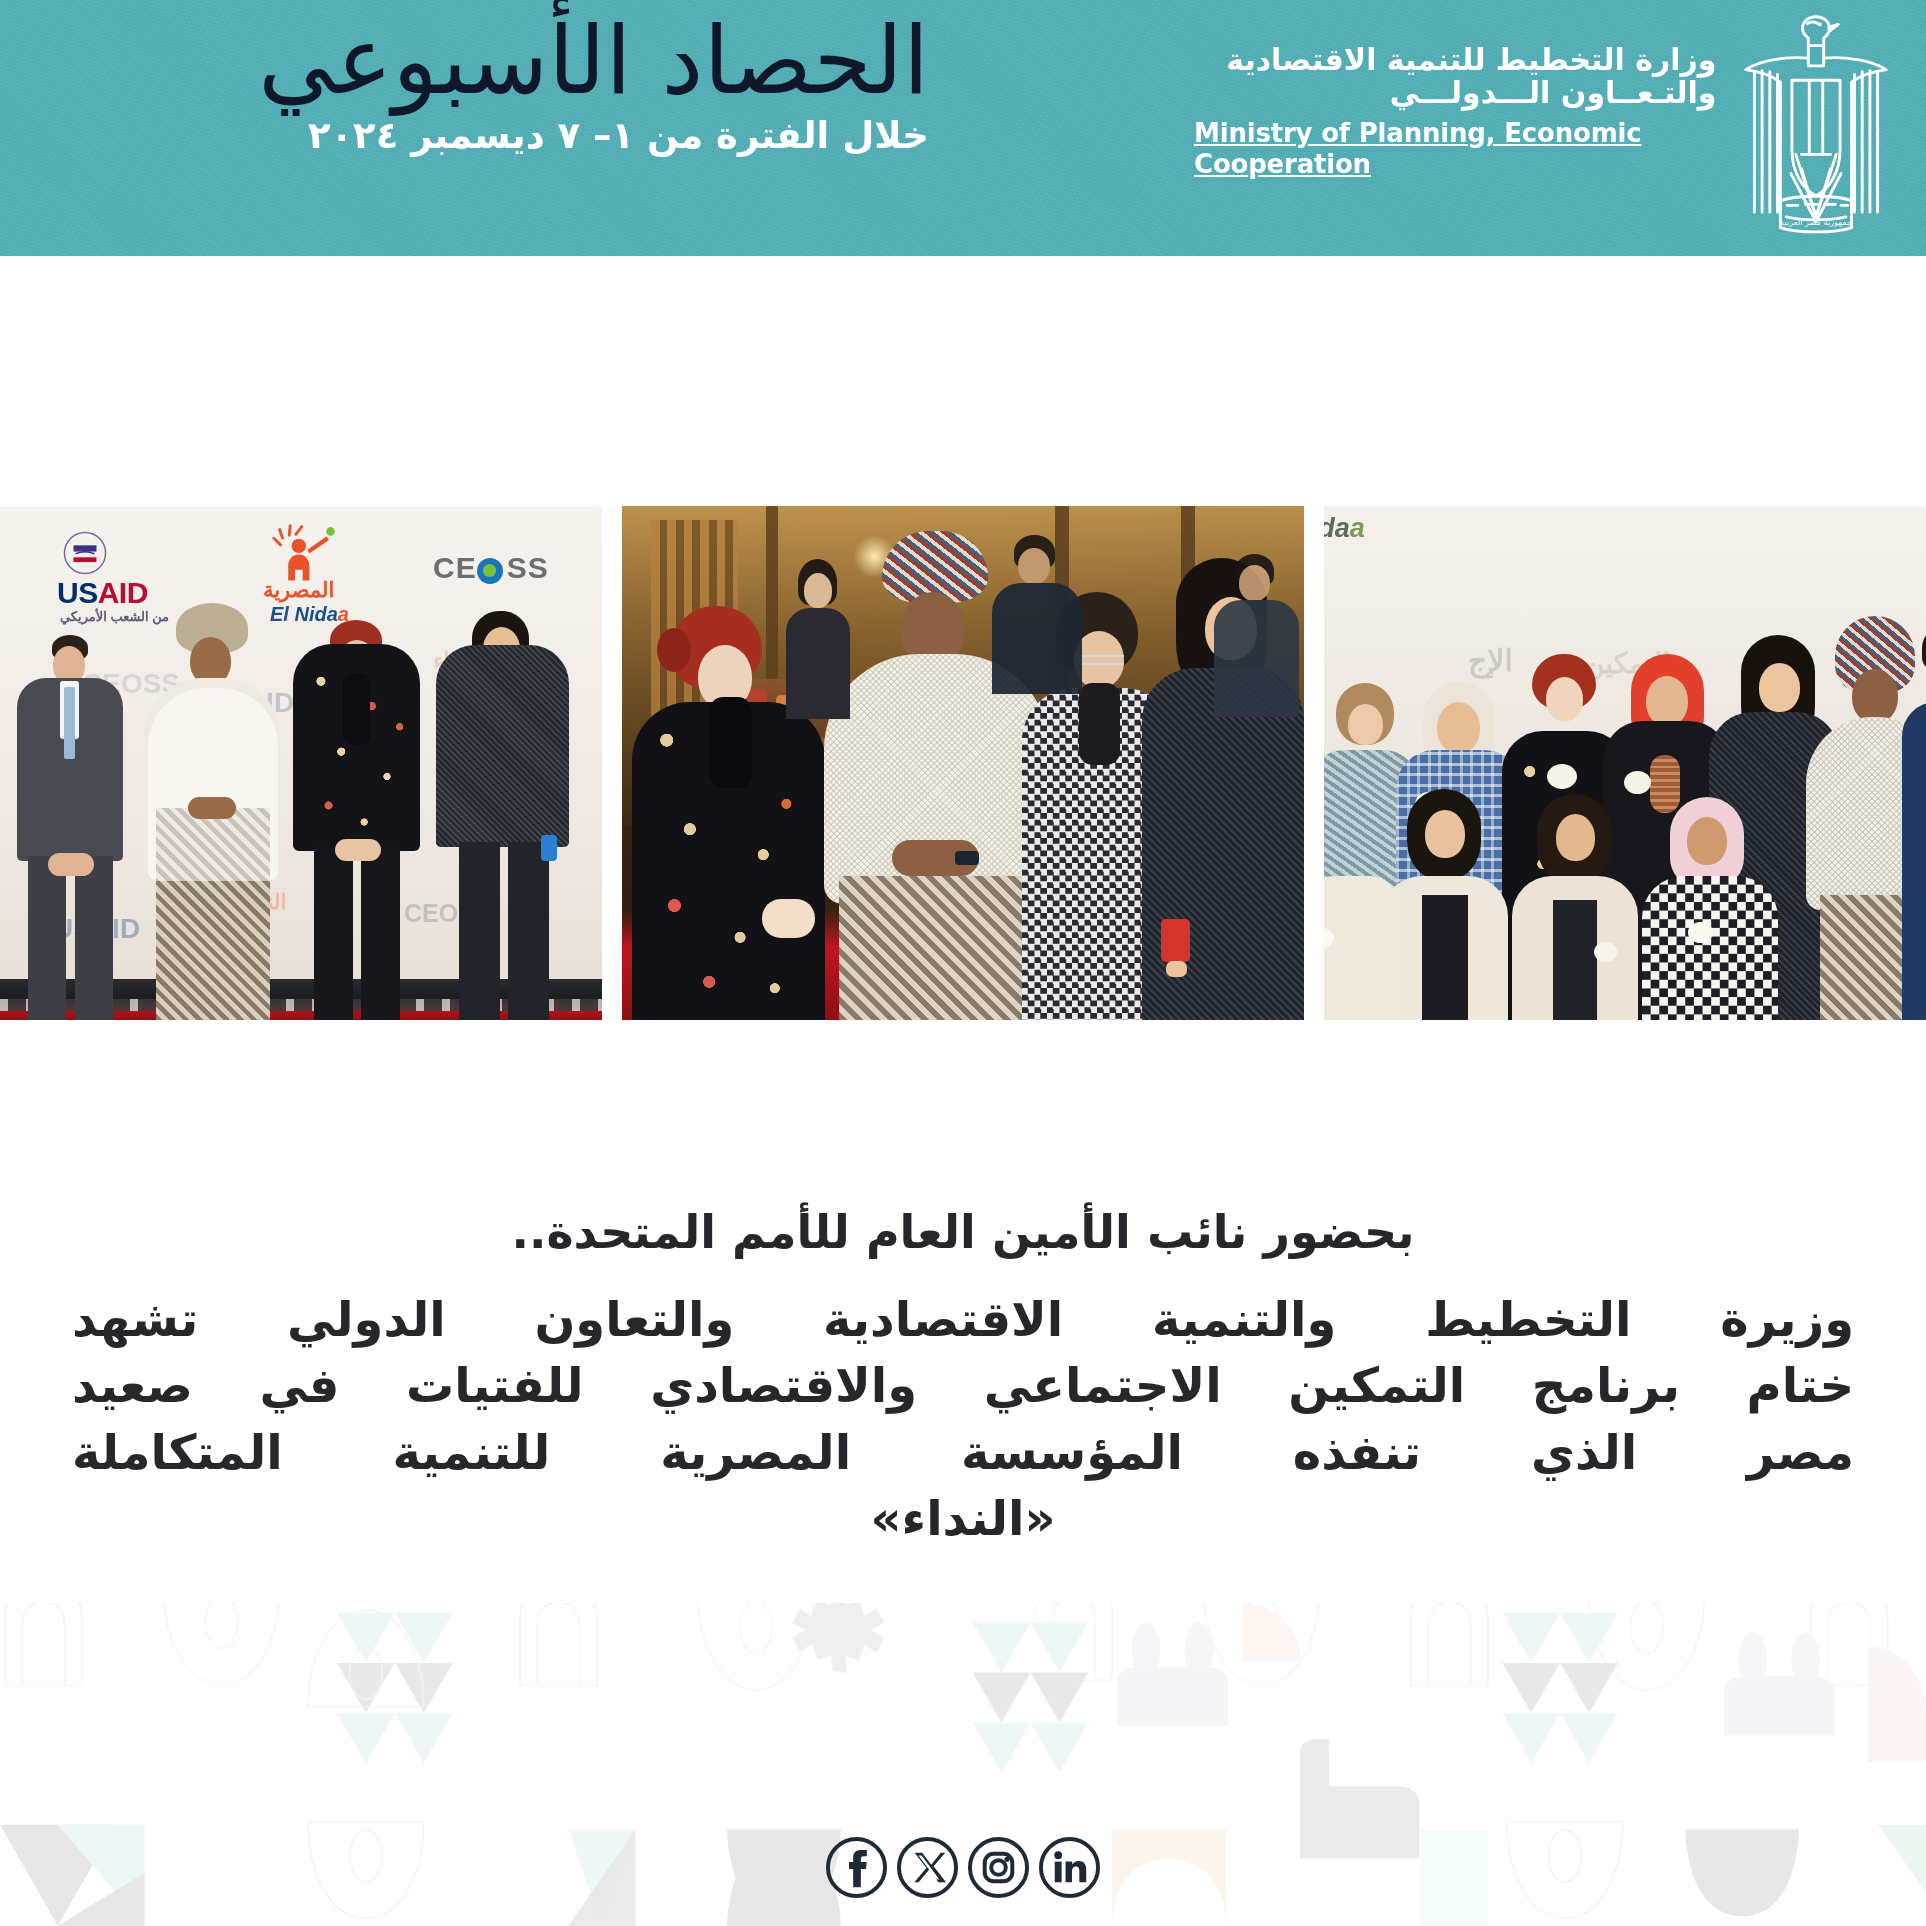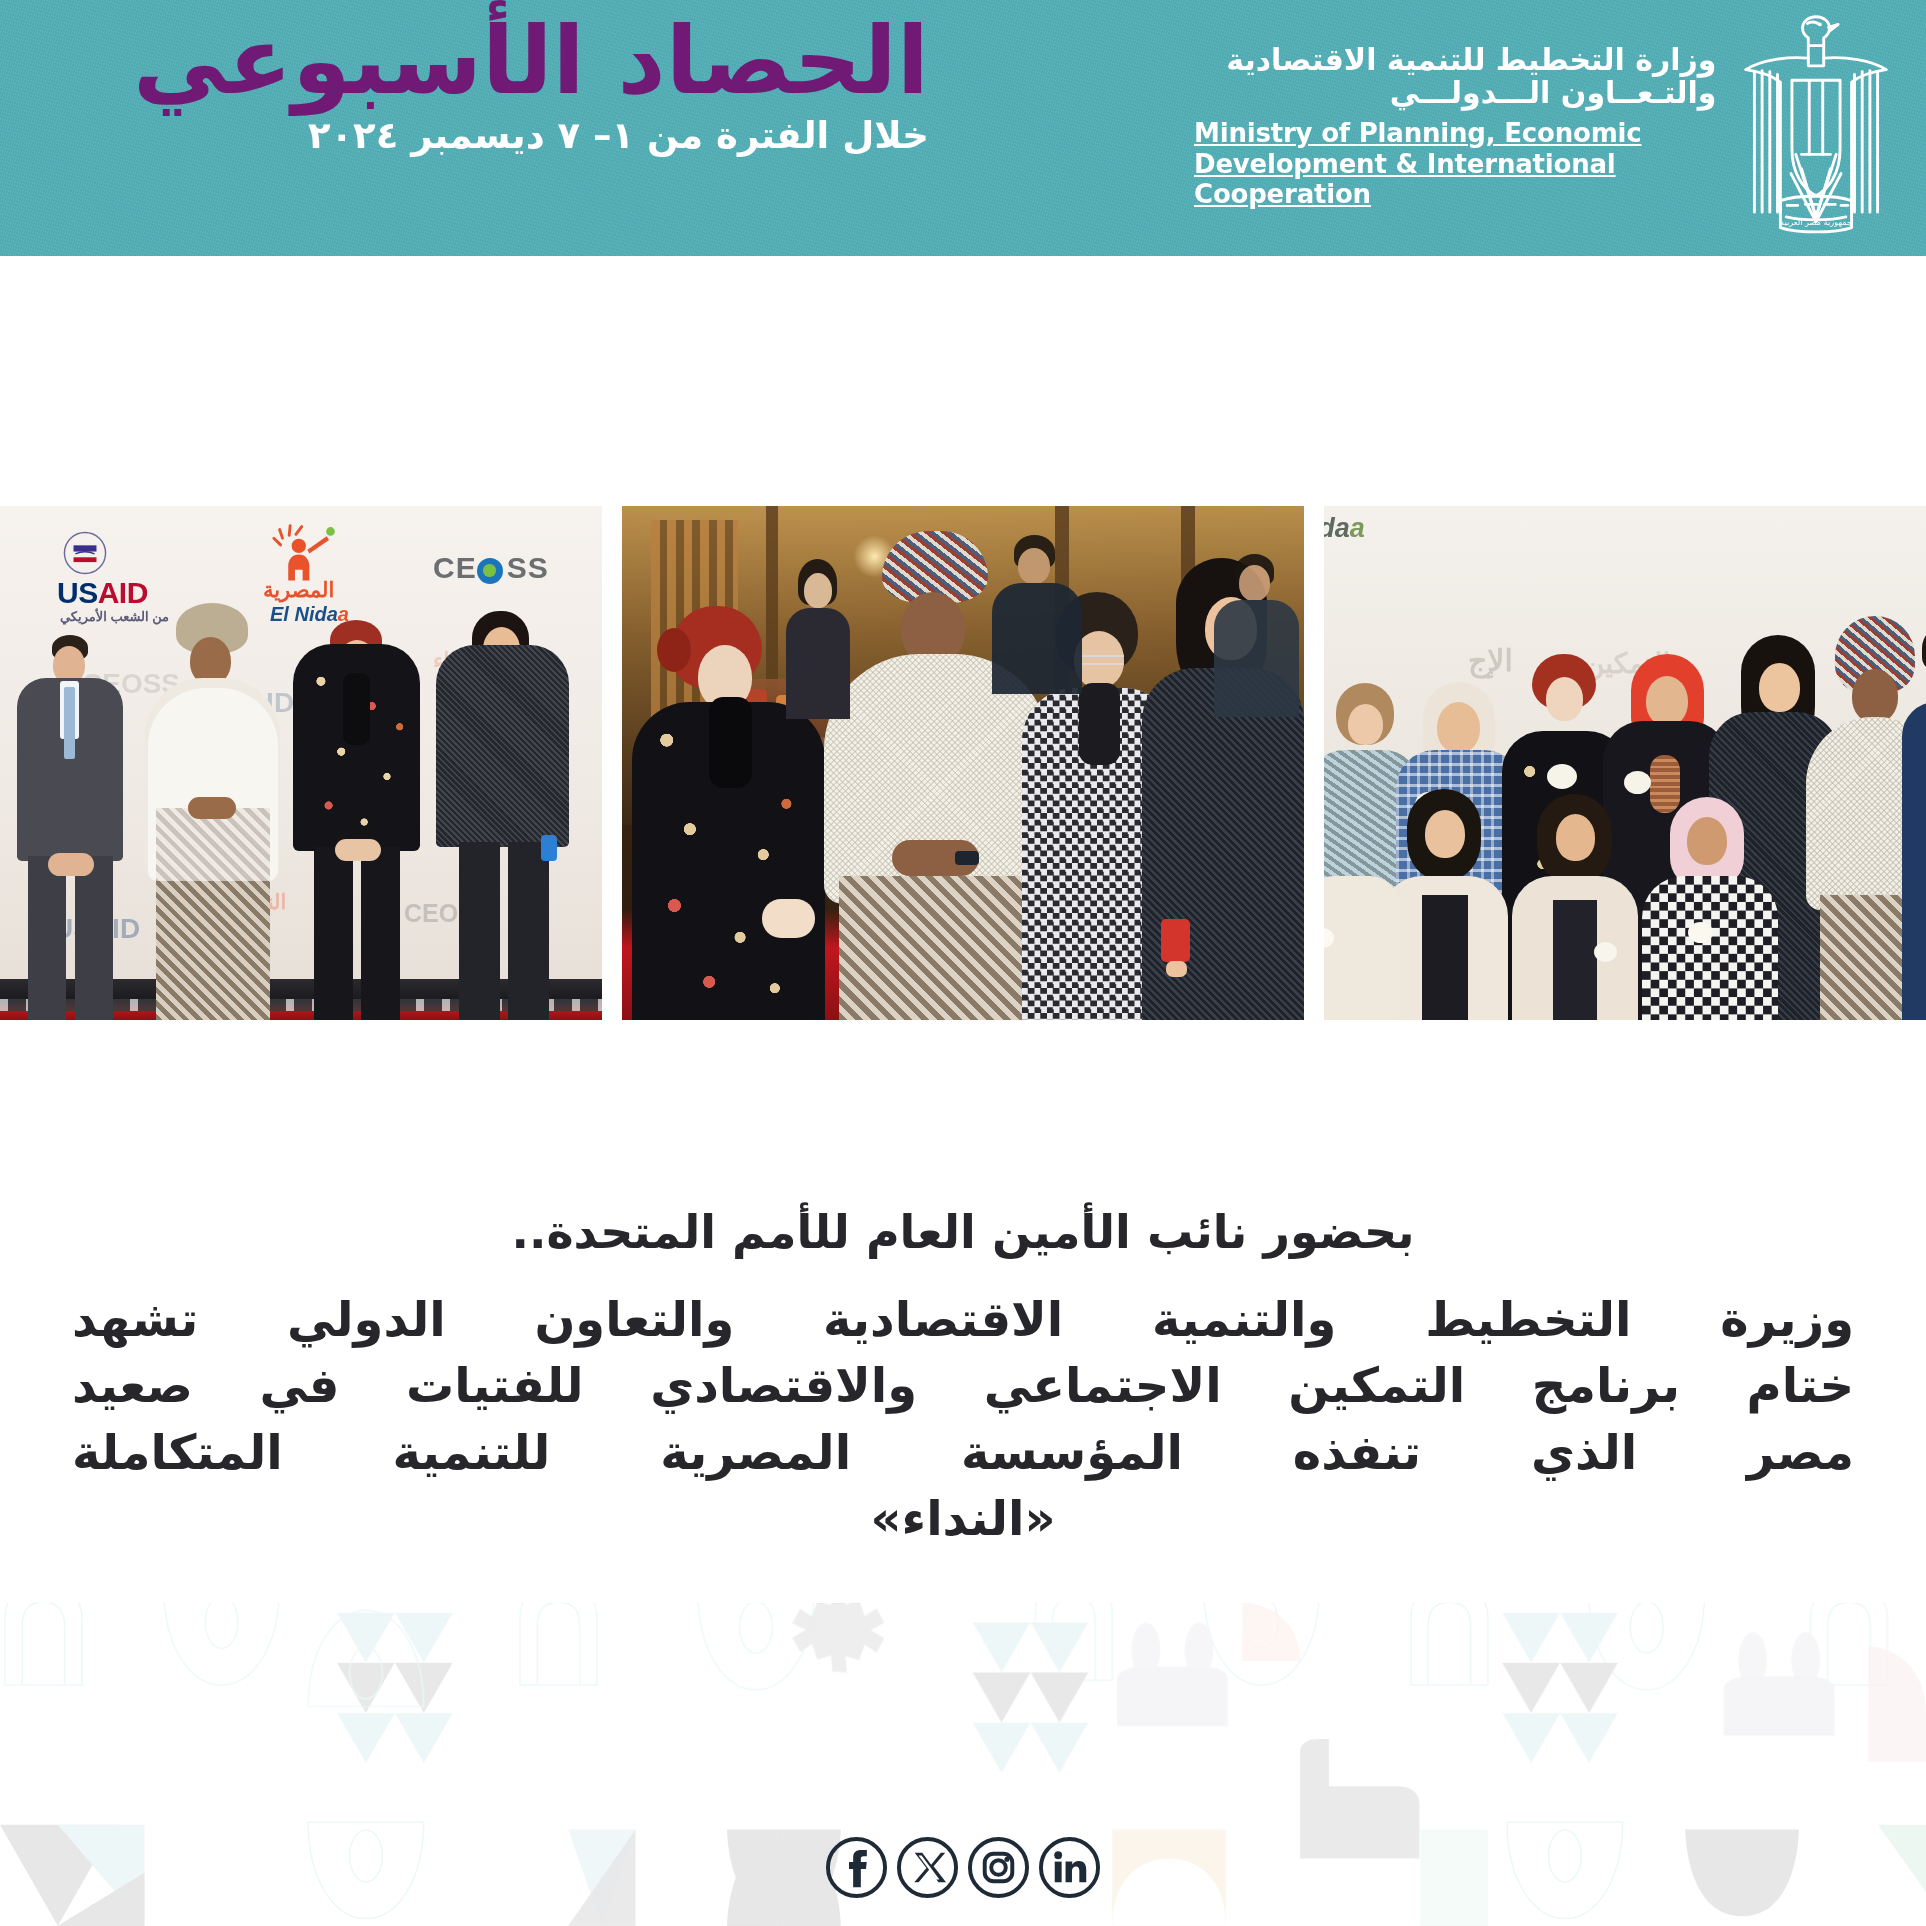--- a/index.html
+++ b/index.html
@@ -54,24 +54,24 @@
   .header-title-block {
     position: absolute;
     right: auto;
     left: 53px;
     top: 12.5px;
     width: 876px;
     text-align: right;
     z-index: 6;
   }
   .main-title {
-    color: #701a75;
+    color: #0f172a;
     font-size: 94px;
     line-height: 1.02;
-    font-weight: 700;
+    font-weight: 400;
     letter-spacing: -1px;
     direction: rtl;
     white-space: nowrap;
   }
   .sub-title {
     color: #ffffff;
     font-size: 37px;
     line-height: 1.15;
     font-weight: 700;
     margin-top: 6.7px;
@@ -391,21 +391,20 @@
           </g>
           <text x="170" y="446" font-family="DejaVu Sans, sans-serif" font-size="17" fill="#ffffff" text-anchor="middle">جمهورية مصر العربية</text>
         </svg>
       </div>
 
       <div class="ministry-text">
         <div class="ministry-ar-1">وزارة التخطيط للتنمية الاقتصادية</div>
         <div class="ministry-ar-2">والتـعــاون الـــدولـــي</div>
         <div class="ministry-en">
           <span>Ministry of Planning, Economic</span>
-          <span>Development &amp; International</span>
           <span>Cooperation</span>
         </div>
       </div>
 
     </div>
   </div>
 
   <div class="photos">
 
     <div class="photo p1">

